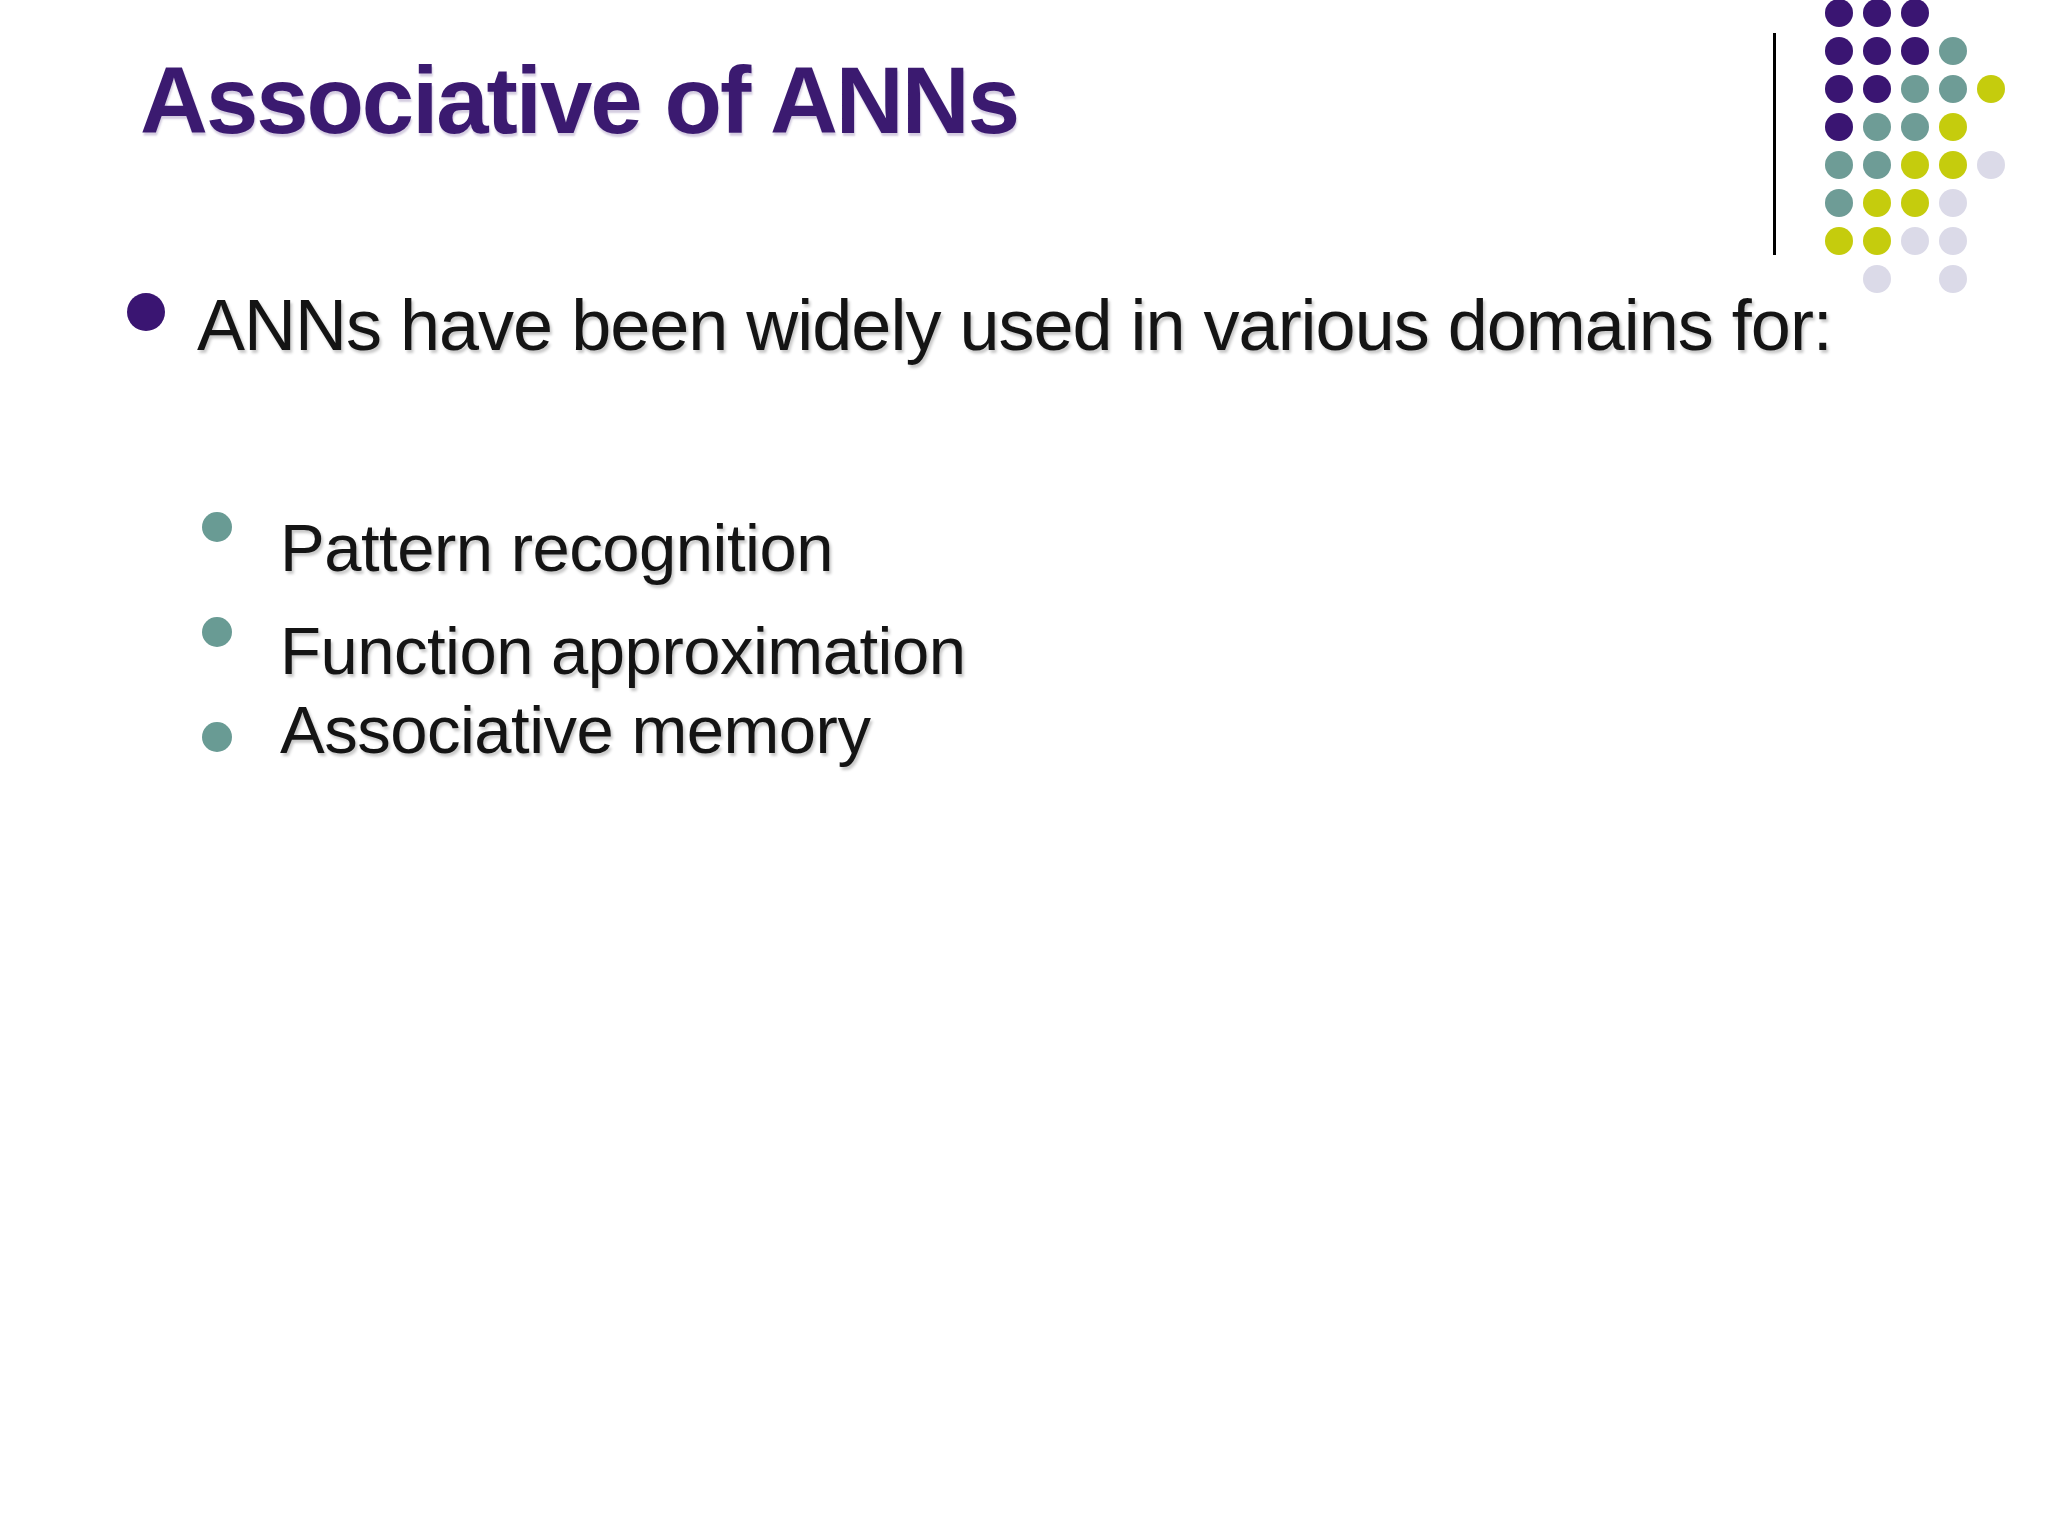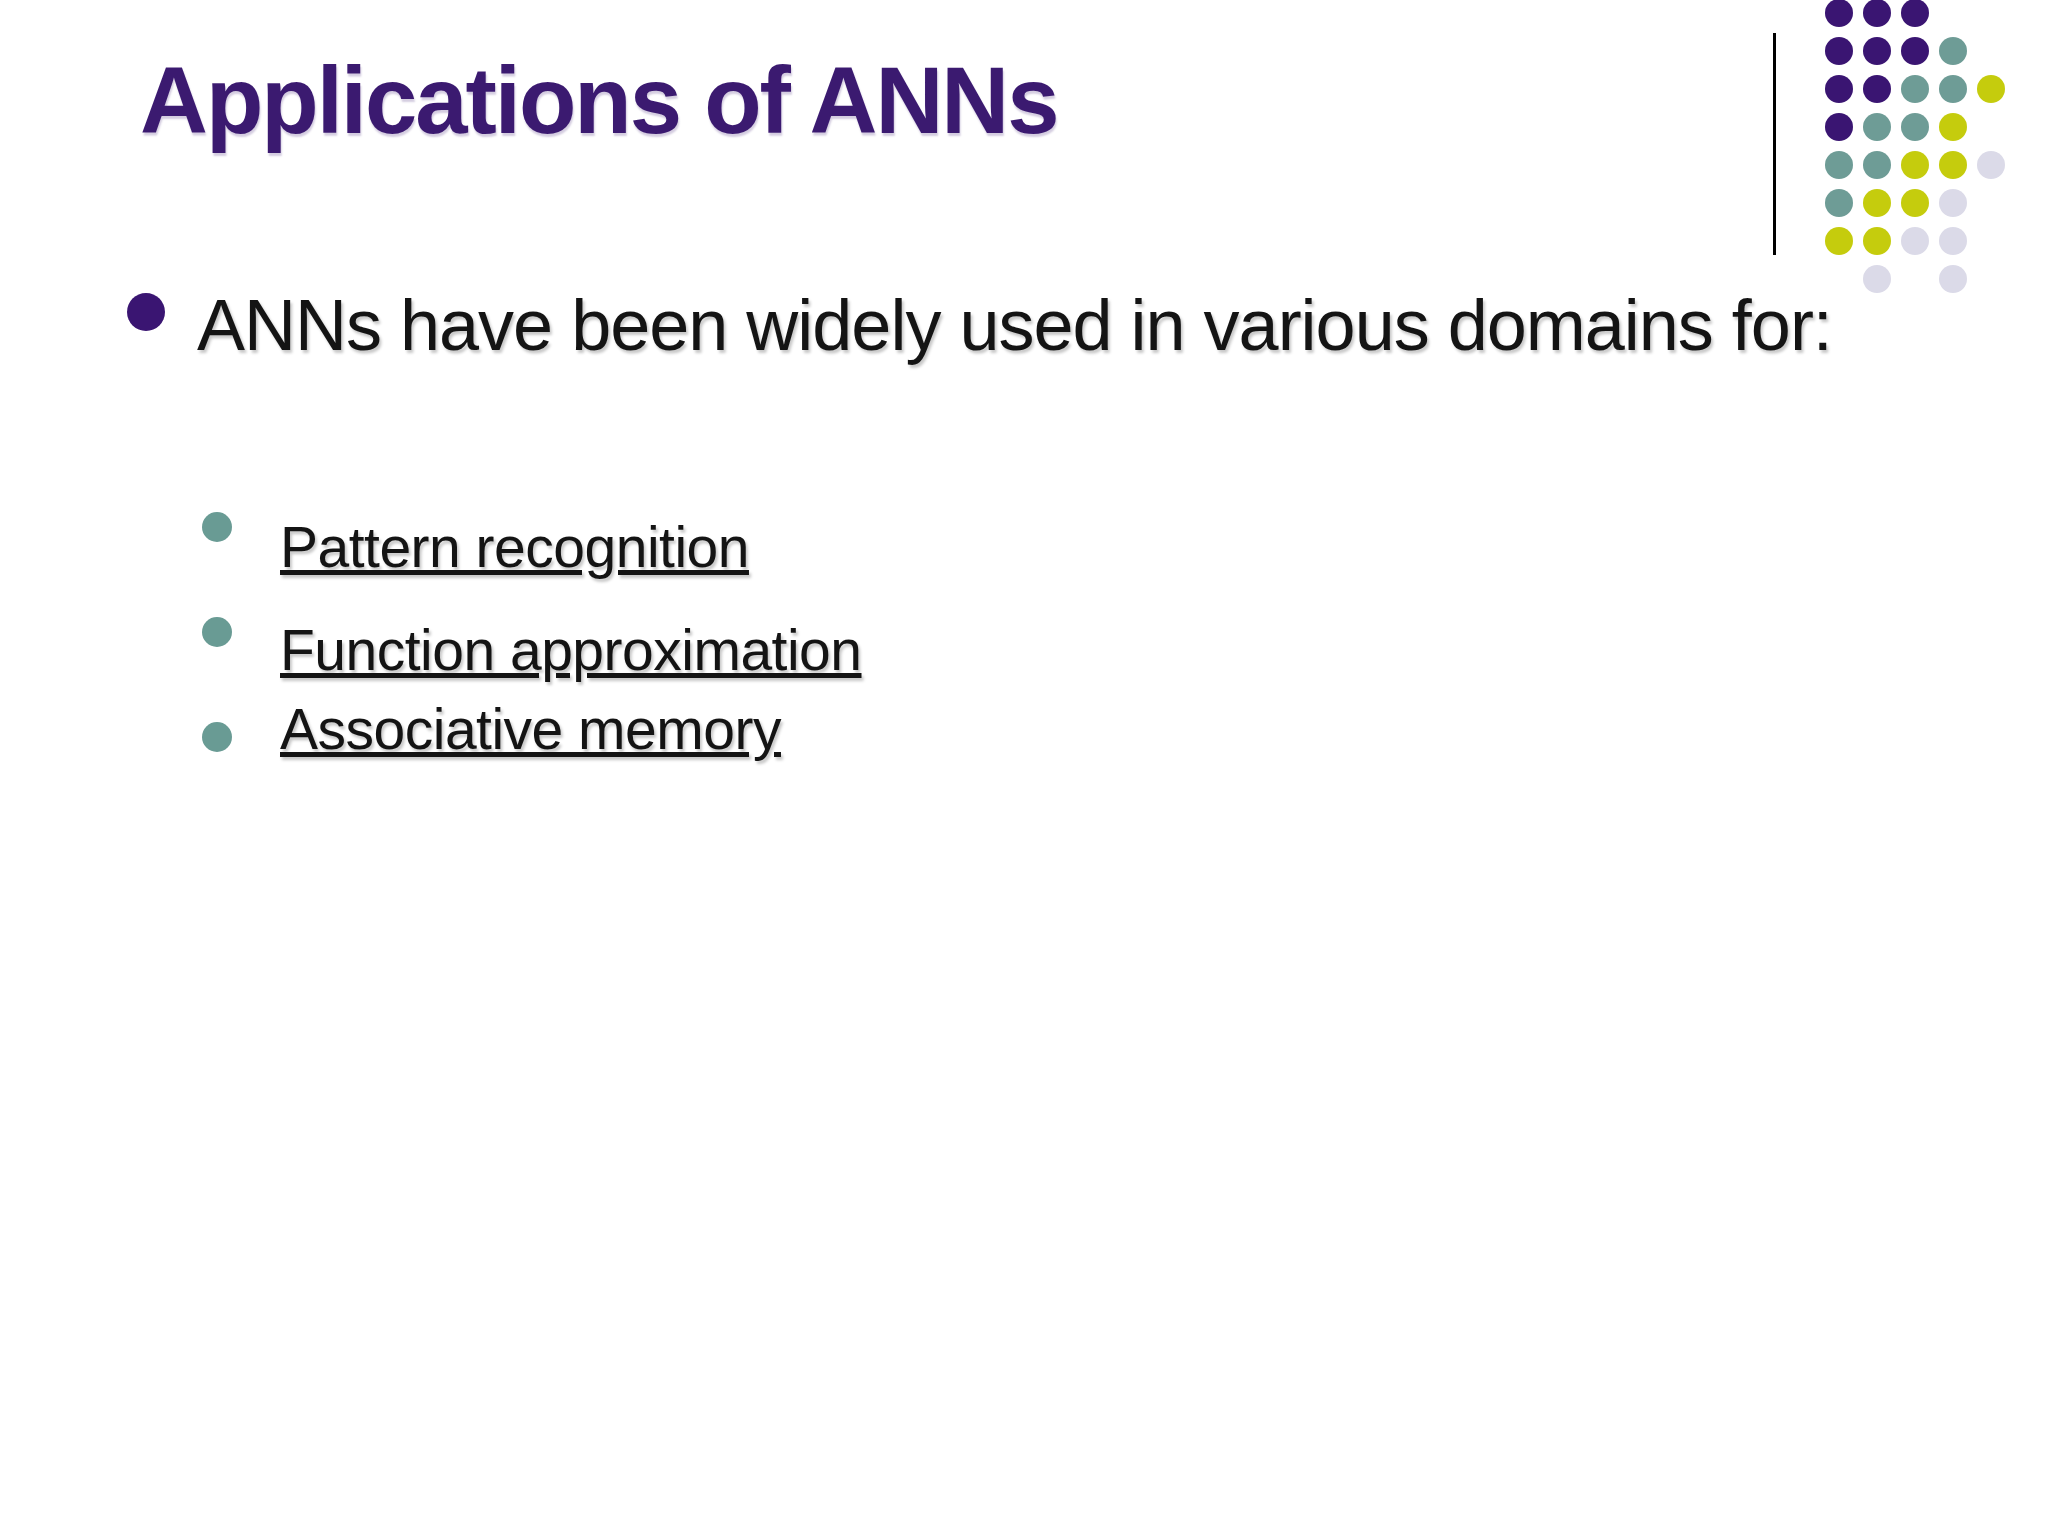--- a/index.html
+++ b/index.html
@@ -59,38 +59,37 @@
     position: absolute;
     left: 202px;
     width: 30px;
     height: 30px;
     border-radius: 50%;
     background: #699B94;
   }
   .sub-text {
     position: absolute;
     left: 280px;
-    font-size: 57px;
+    font-size: 67px;
     line-height: 75px;
     letter-spacing: -0.5px;
     color: #141414;
     text-shadow: 2px 3px 3px rgba(0,0,0,0.22);
     white-space: nowrap;
-    text-decoration: underline;
   }
   .dot1 { top: 512px; }  .txt1 { top: 510px; }
   .dot2 { top: 617px; }  .txt2 { top: 613px; }
   .dot3 { top: 722px; }  .txt3 { top: 692px; }
 </style>
 </head>
 <body>
 
 <div class="slide">
 
-  <div class="title">Applications of ANNs</div>
+  <div class="title">Associative of ANNs</div>
 
   <div class="vline"></div>
 
   <div class="dots" id="dot-decoration">
       <div class="deco-dot" style="width: 28px; height: 28px; left: 1825px; top: -1px; background: rgb(58, 21, 114);"></div>
       <div class="deco-dot" style="width: 28px; height: 28px; left: 1863px; top: -1px; background: rgb(58, 21, 114);"></div>
       <div class="deco-dot" style="width: 28px; height: 28px; left: 1901px; top: -1px; background: rgb(58, 21, 114);"></div>
       <div class="deco-dot" style="width: 28px; height: 28px; left: 1825px; top: 37px; background: rgb(58, 21, 114);"></div>
       <div class="deco-dot" style="width: 28px; height: 28px; left: 1863px; top: 37px; background: rgb(58, 21, 114);"></div>
       <div class="deco-dot" style="width: 28px; height: 28px; left: 1901px; top: 37px; background: rgb(58, 21, 114);"></div>

